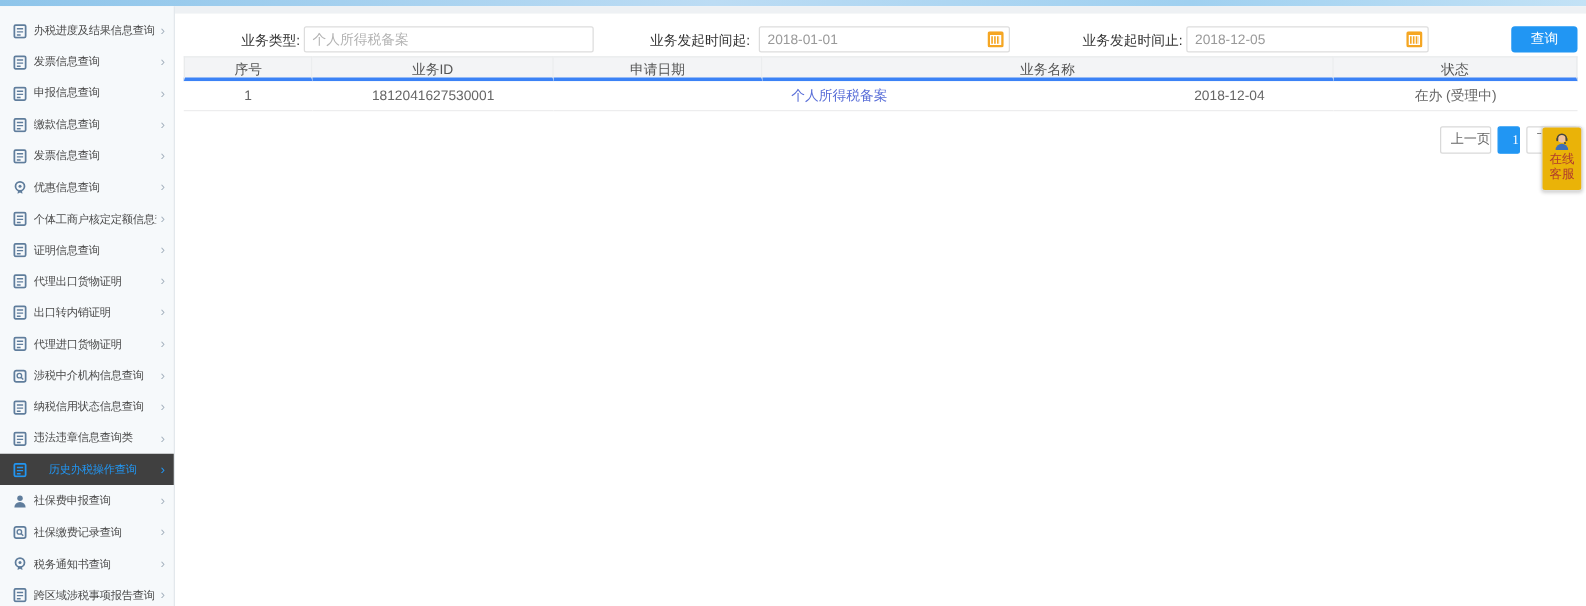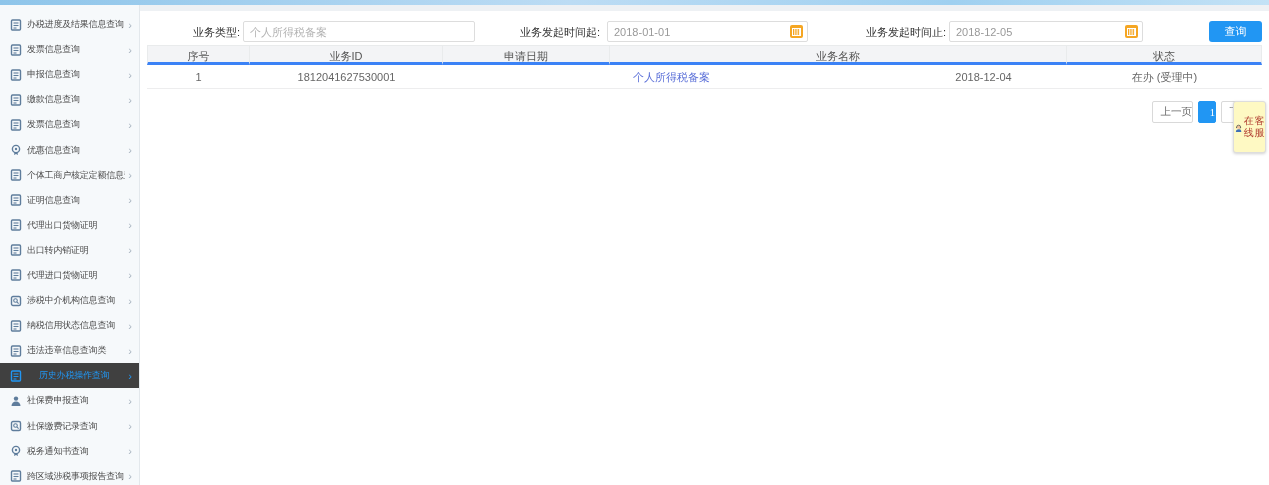--- a/index.html
+++ b/index.html
@@ -51,23 +51,23 @@
   .biz-link{color:var(--link-blue);text-decoration:none;cursor:pointer;}
 
   
   .pgbtn{position:absolute;top:90px;height:22px;box-sizing:border-box;border:1px solid #d9d9d9;
     border-radius:2px;background:#fff;color:#666;font-size:10.5px;text-align:right;line-height:20px;cursor:pointer;font-family:Liberation Serif, serif;}
   .pg-prev{left:1012px;width:41px;}
   .pg-cur{left:1058px;width:18px;background:var(--accent-blue);border-color:var(--accent-blue);color:#fff;line-height:22px;border-radius:2px;}
   .pg-next{left:1081px;width:41px;}
 
   
-  .svc{position:absolute;right:3px;top:101px;width:31px;height:50px;background:#fef9c3;
+  .svc{position:absolute;right:3px;top:101px;width:31px;height:50px;background:#eab308;
     border:1px solid #ddd;border-radius:3px;box-shadow:0 1px 3px rgba(0,0,0,.18);
-    display:flex;flex-direction:row;align-items:center;z-index:10;cursor:pointer;text-align:center;}
+    display:flex;flex-direction:column;align-items:center;z-index:10;cursor:pointer;}
   .svc .ava{width:17px;height:17px;margin-top:3px;}
   .svc .t{font-size:10px;line-height:12px;color:var(--widget-red);letter-spacing:0;}
 
   .cal-rect{fill:var(--calendar-orange);}
 </style>
 </head>
 <body>
 
 <div id="page">
   <div class="topbar"></div>

